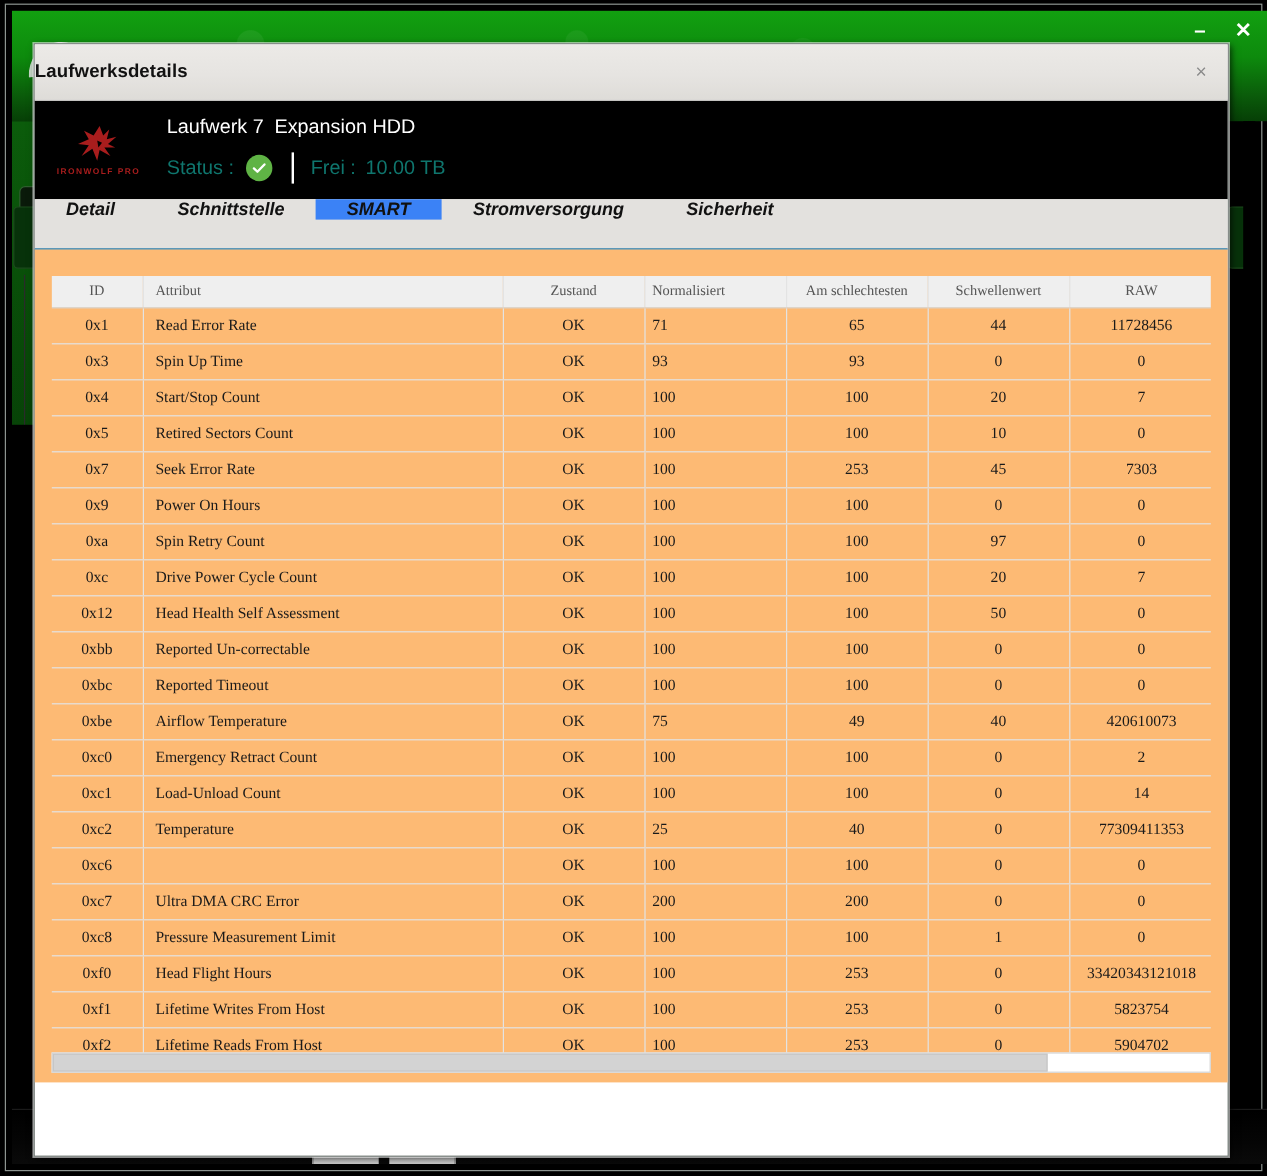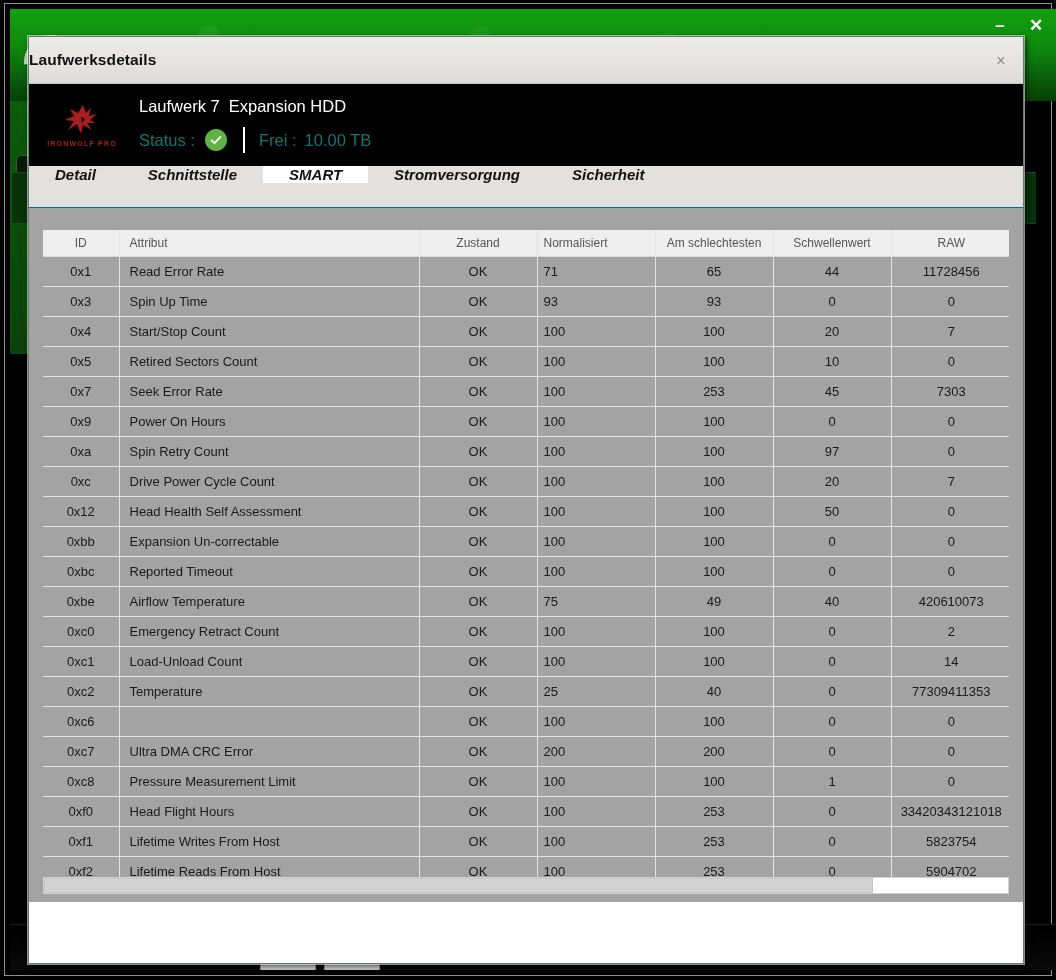--- a/index.html
+++ b/index.html
@@ -190,28 +190,29 @@
     font-style: italic;
   }
   .tab {
     display: flex; align-items: center; justify-content: center;
     padding: 0 26px;
     font-size: 15px; font-weight: bold; color: #111;
     cursor: pointer;
     background: transparent;
     white-space: nowrap;
   }
-  .tab.active { background: #ffffff; }
+  .tab.active { background: #3b82f6; }
 
   
   #table-area {
     position: relative;
     height: 694px;
-    background: #a3a3a3;
+    background: #fdba74;
     padding: 22px 14px 0 14px;
+    font-family: Liberation Serif, serif;
   }
   #table-wrap {
     height: 660px;
     overflow: hidden;
     position: relative;
   }
   table {
     border-collapse: collapse;
     width: 968px;
     table-layout: fixed;
@@ -426,21 +427,21 @@
               <td class="c-id">0x12</td>
               <td class="c-attr">Head Health Self Assessment</td>
               <td class="c-state">OK</td>
               <td class="c-norm">100</td>
               <td class="c-worst">100</td>
               <td class="c-thr">50</td>
               <td class="c-raw">0</td>
             </tr>
             <tr>
               <td class="c-id">0xbb</td>
-              <td class="c-attr">Expansion Un-correctable</td>
+              <td class="c-attr">Reported Un-correctable</td>
               <td class="c-state">OK</td>
               <td class="c-norm">100</td>
               <td class="c-worst">100</td>
               <td class="c-thr">0</td>
               <td class="c-raw">0</td>
             </tr>
             <tr>
               <td class="c-id">0xbc</td>
               <td class="c-attr">Reported Timeout</td>
               <td class="c-state">OK</td>

